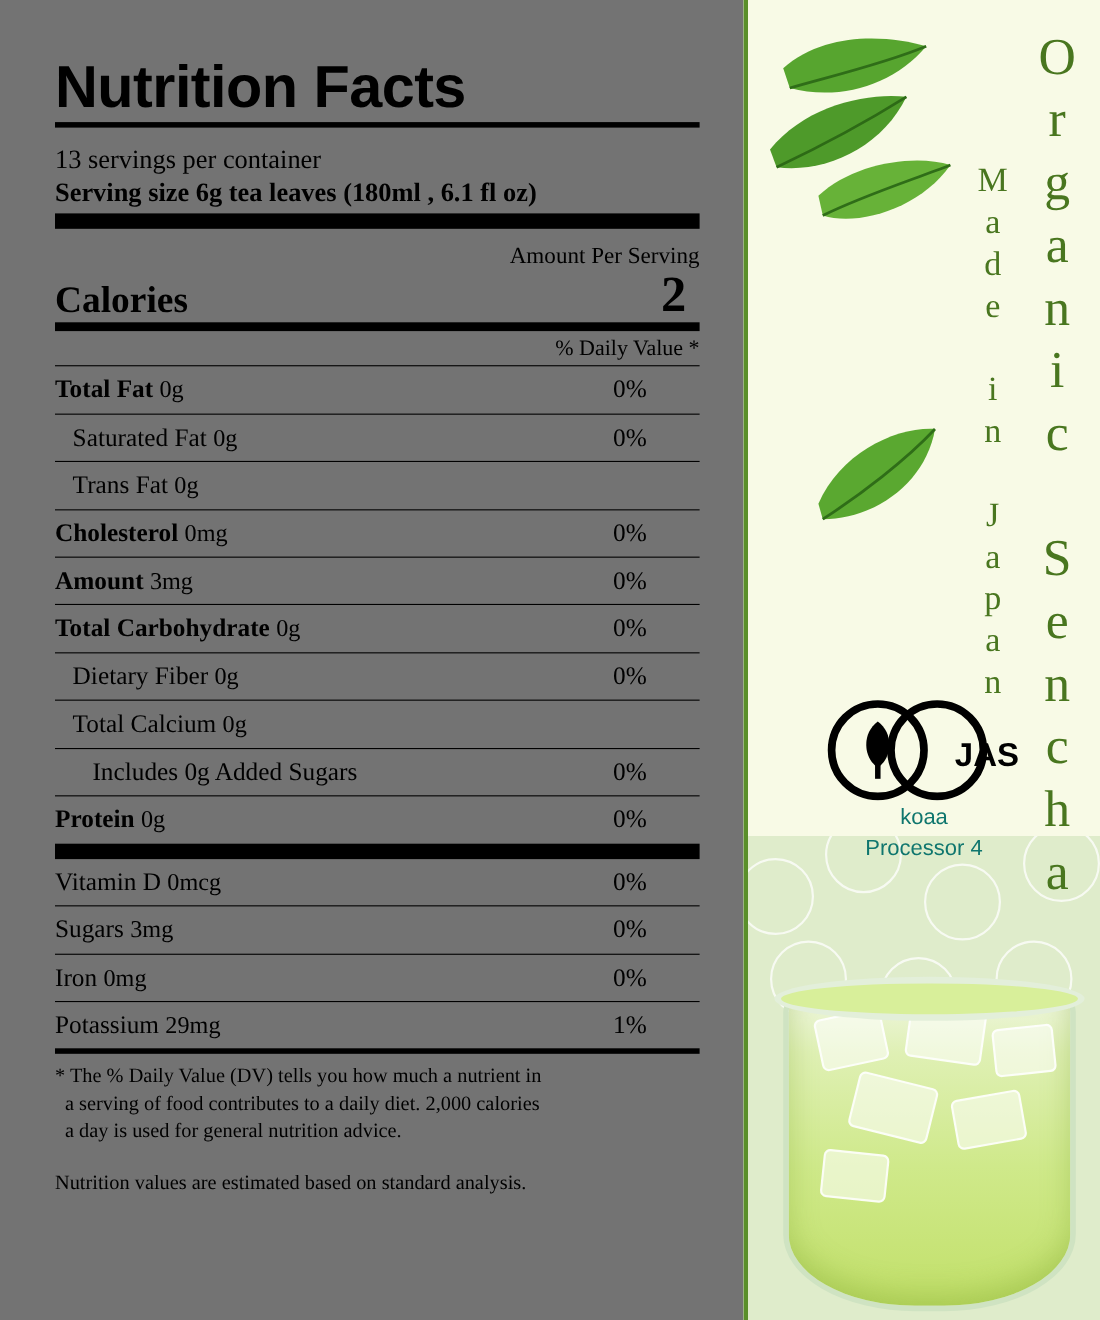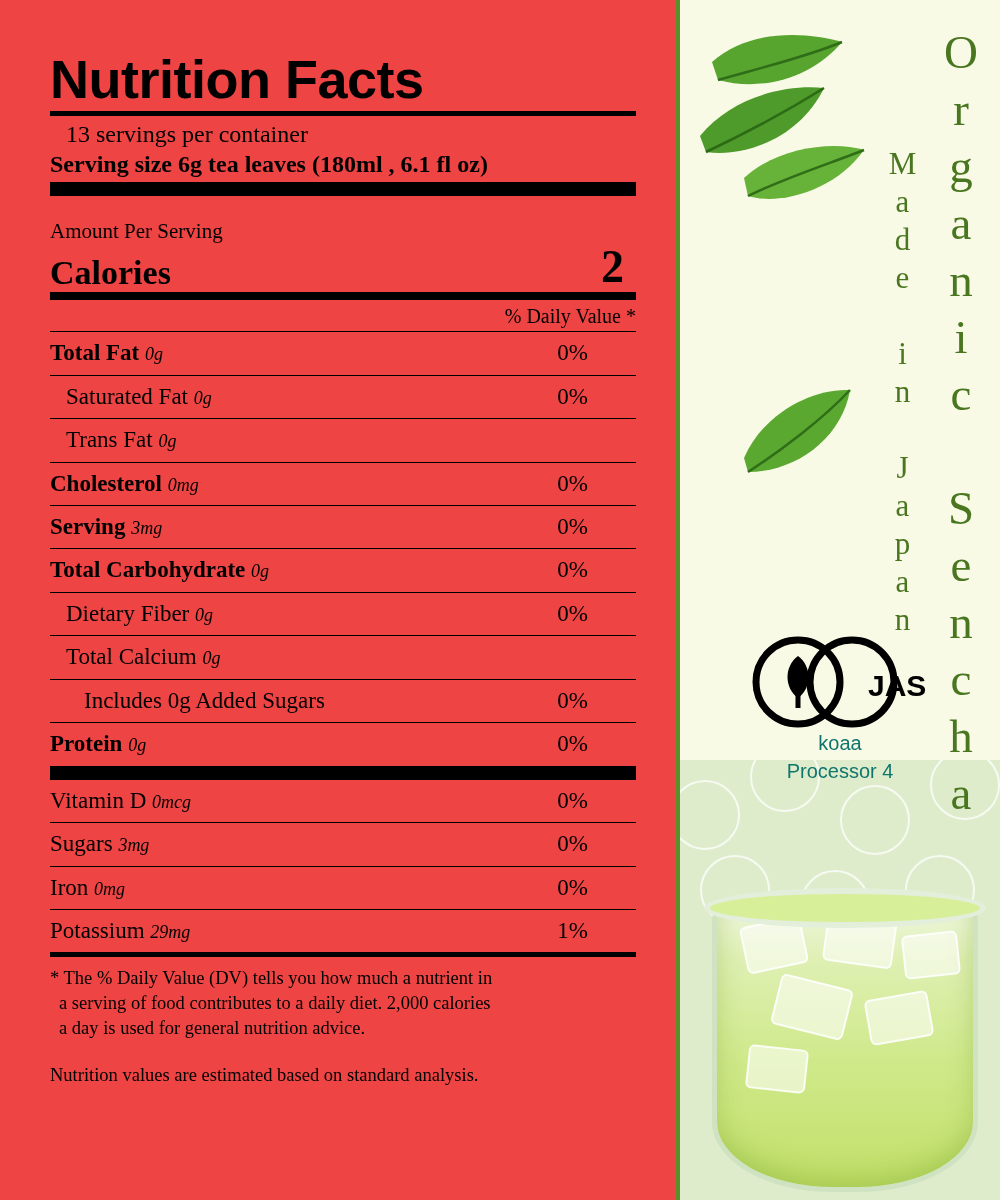--- a/index.html
+++ b/index.html
@@ -14,21 +14,21 @@
     width: 1000px; height: 1200px;
     overflow: hidden;
     background: #ffffff;
   }
 
   
   #nutrition-panel {
     position: absolute;
     left: 0; top: 0;
     width: 676px; height: 1200px;
-    background: #ef4444;
+    background: #737373;
   }
   #nf-inner {
     position: absolute;
     left: 50px; top: 52px;
     width: 586px;
   }
   .nf-title {
     font-family: "Liberation Sans", sans-serif;
     font-weight: bold;
     font-size: 54px;
@@ -38,33 +38,33 @@
     margin: 0 0 4px 0;
   }
   .rule-thin { border-bottom: 1.5px solid #000; }
   .rule-med  { border-bottom: 5px solid #000; }
   .rule-thick{ border-bottom: 14px solid #000; }
   .rule-mid  { border-bottom: 8px solid #000; }
 
   .servings {
     font-size: 24px;
     line-height: 1.25;
-    padding-top: 3px;
-    margin-left: 16px;
+    padding-top: 15px;
   }
   .serving-size {
     font-weight: bold;
     font-size: 24px;
     line-height: 1.25;
     padding-bottom: 3px;
   }
   .amount-per {
     font-size: 21px;
-    padding-top: 23px;
+    padding-top: 12px;
     line-height: 1.2;
+    text-align: right;
   }
   .calories-row {
     display: flex;
     align-items: flex-end;
     justify-content: space-between;
     padding-bottom: 2px;
   }
   .calories-label {
     font-weight: bold;
     font-size: 34px;
@@ -87,21 +87,21 @@
     align-items: baseline;
     font-size: 23px;
     padding: 8px 0 8px 0;
     line-height: 1.15;
   }
   .nut-row .lbl { white-space: nowrap; }
   .nut-row .val { padding-right: 48px; }
   .b { font-weight: bold; }
   .ind1 { padding-left: 16px; }
   .ind2 { padding-left: 34px; }
-  .small-n { font-size: 18px; font-style: italic; }
+  .small-n { font-size: 22px; }
 
   .footnote {
     font-size: 18.5px;
     line-height: 1.35;
     padding-top: 9px;
   }
   .footnote .cont { padding-left: 9px; display: block; }
   .footnote2 {
     font-size: 18.5px;
     line-height: 1.35;
@@ -258,21 +258,21 @@
       <div class="rule-thin"></div>
 
       <div class="nut-row">
         <div class="lbl"><span class="b">Cholesterol</span>
           <span class="small-n">0mg</span></div>
         <div class="val">0%</div>
       </div>
       <div class="rule-thin"></div>
 
       <div class="nut-row">
-        <div class="lbl"><span class="b">Serving</span>
+        <div class="lbl"><span class="b">Amount</span>
           <span class="small-n">3mg</span></div>
         <div class="val">0%</div>
       </div>
       <div class="rule-thin"></div>
 
       <div class="nut-row">
         <div class="lbl"><span class="b">Total Carbohydrate</span>
           <span class="small-n">0g</span></div>
         <div class="val">0%</div>
       </div>

